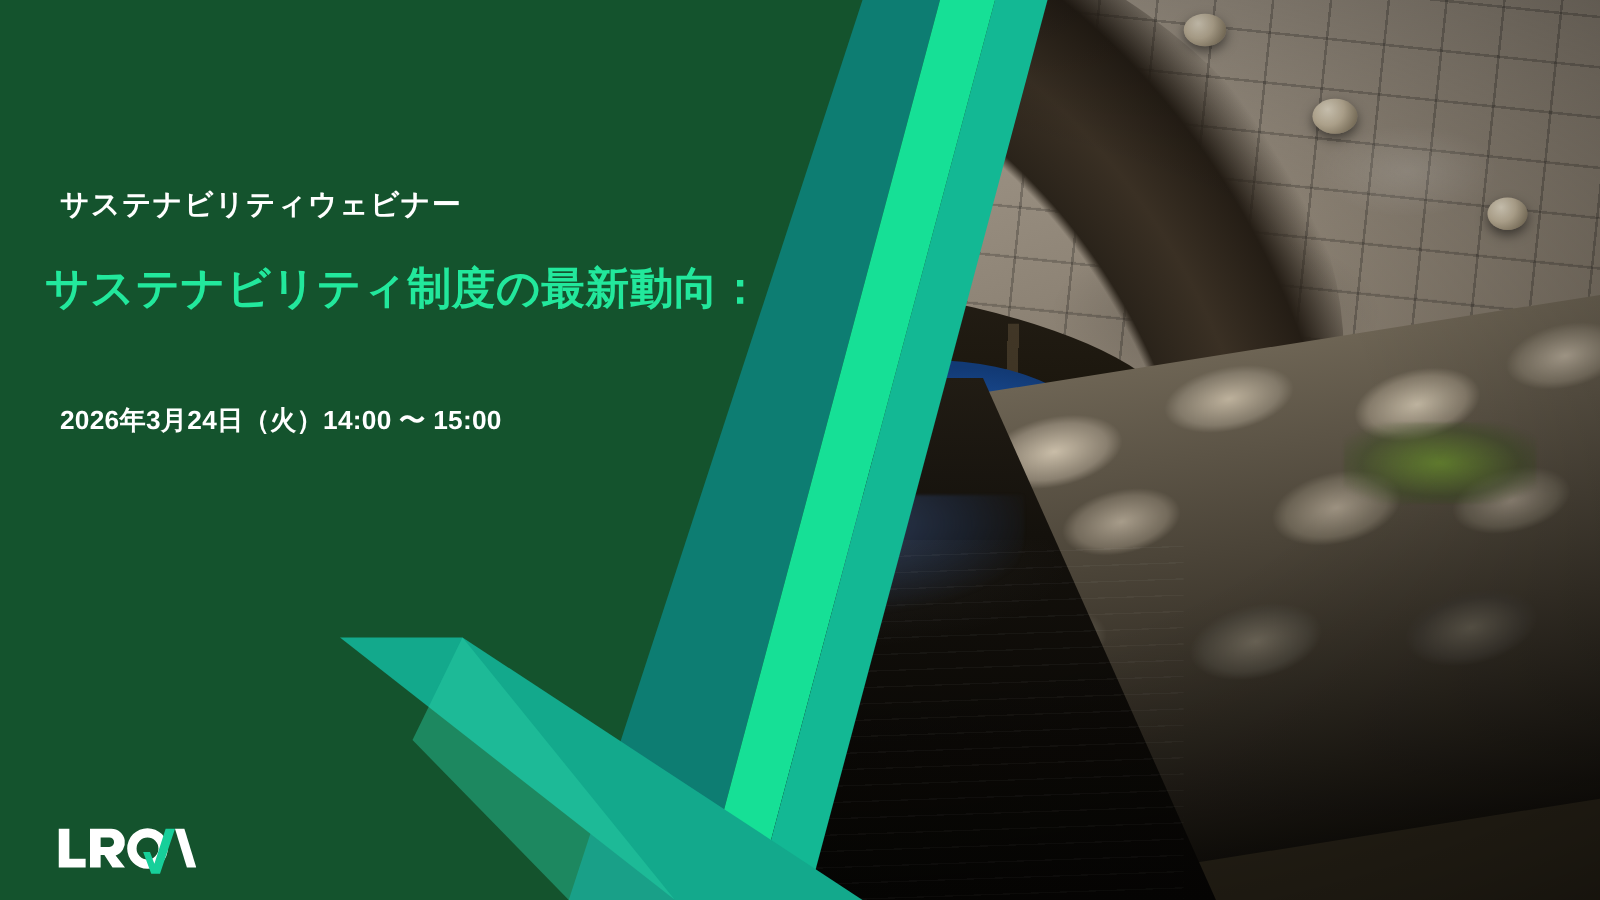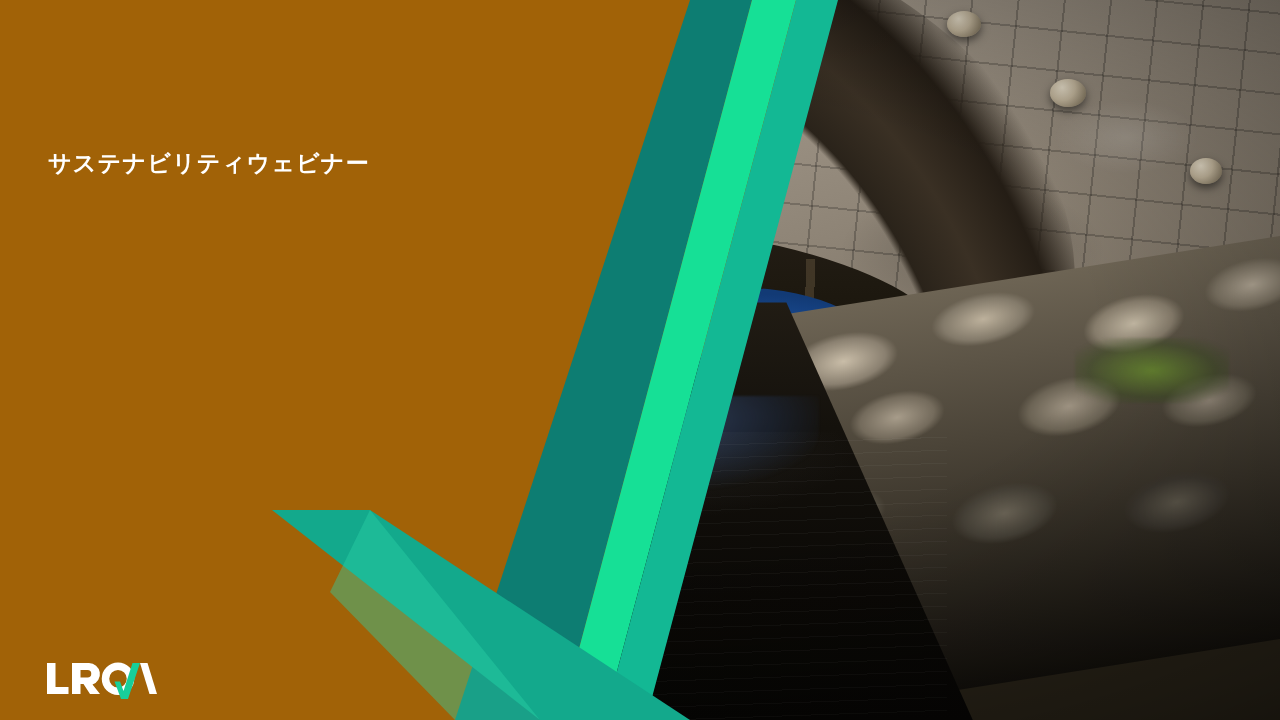--- a/index.html
+++ b/index.html
@@ -6,21 +6,21 @@
   html, body {
     margin: 0;
     padding: 0;
     background: #0a0a1a;
   }
   #stage {
     position: relative;
     width: 1280px;
     height: 720px;
     overflow: hidden;
-    background: #a16207;
+    background: #14532d;
     font-family: "Liberation Sans", "DejaVu Sans", sans-serif;
     text-align: right;
     -webkit-font-smoothing: antialiased;
   }
 
   
   .photo-wrap {
     position: absolute;
     inset: 0;
     
@@ -353,22 +353,24 @@
 
     <polygon fill="#13a98c" points="272,510 370,510 690,720 540,720"></polygon>
 
     <polygon fill="#2ad1a6" opacity="0.42" points="370,510 540,720 455,720 330,592"></polygon>
   </svg>
 
   <div class="content">
     <div class="eyebrow">サステナビリティウェビナー</div>
 
     <div class="title">
+      <span>サステナビリティ制度の最新動向：</span>
     </div>
 
+    <div class="datetime">2026年3月24日（火）14:00 〜 15:00</div>
   </div>
 
   <svg class="logo" viewBox="0 0 224 88">
     <g>
 
       <path fill="#ffffff" d="M4 10 h17 v48 h26 v14 H4 Z"></path>
 
       <path fill="#ffffff" d="M54 10 h34 a22 22 0 0 1 7 42.8 L110 72 H90 L77 52 H71 v20 H54 Z
                M71 24 v15 h14 a7.5 7.5 0 0 0 0 -15 Z"></path>
 

